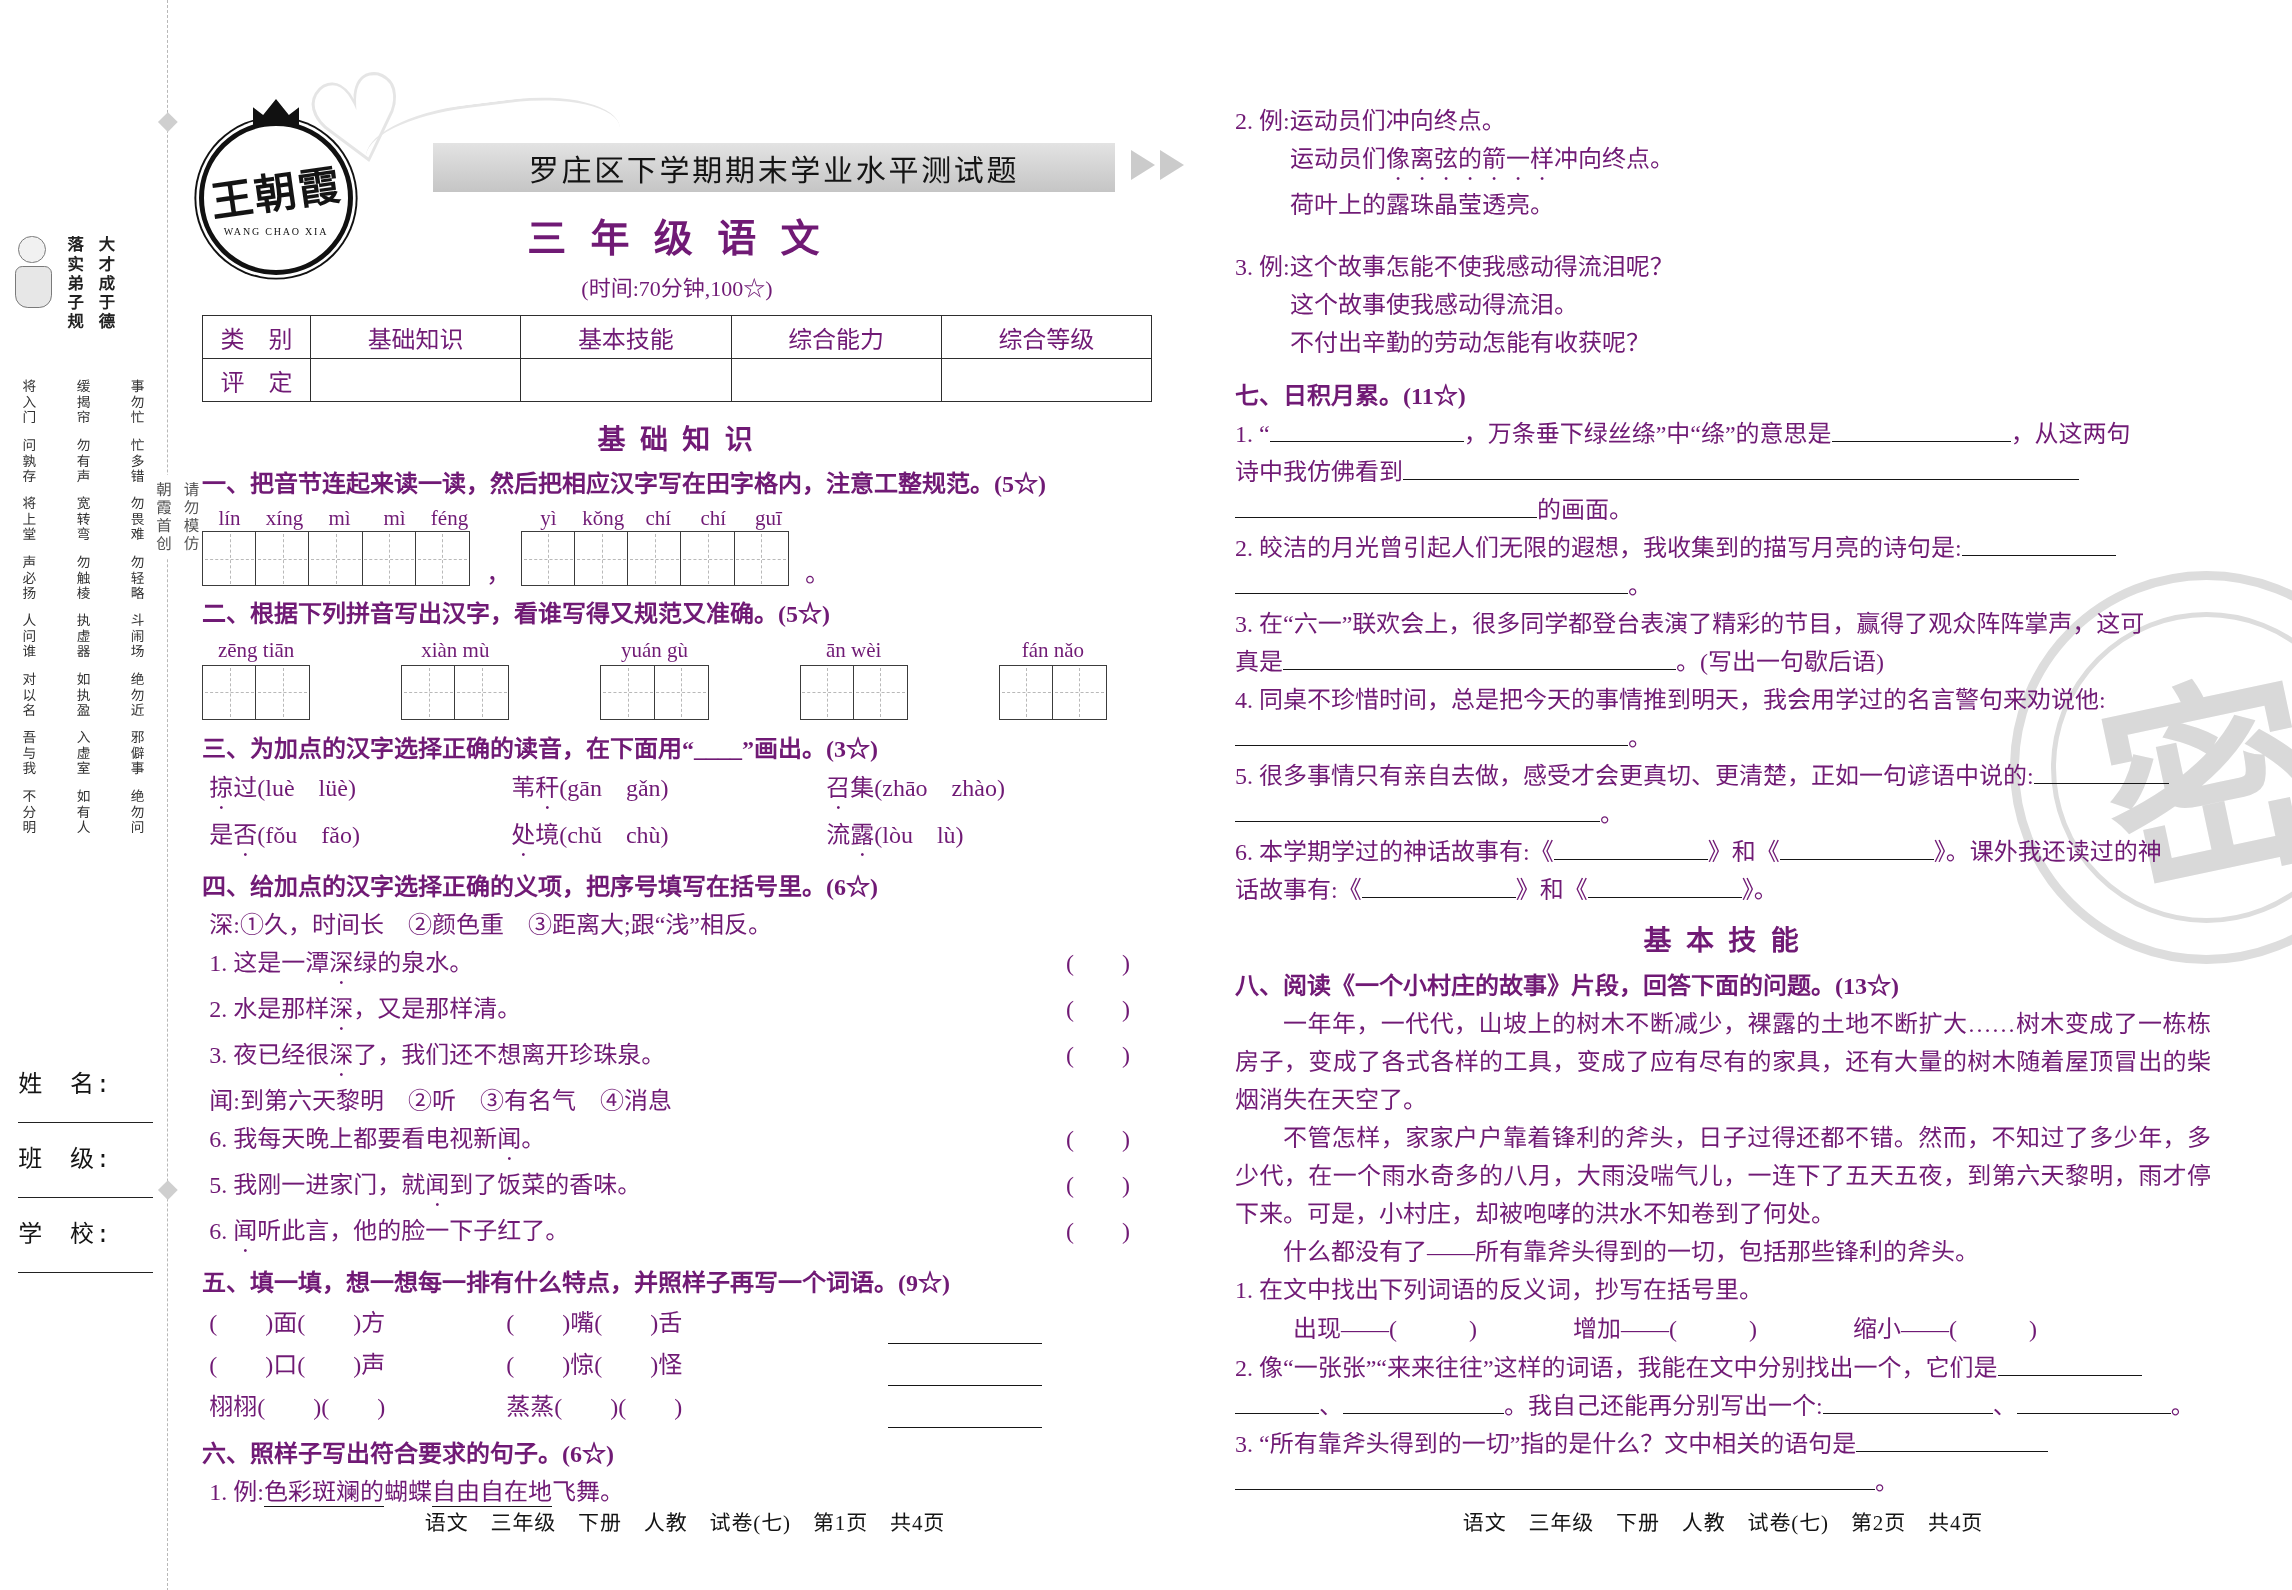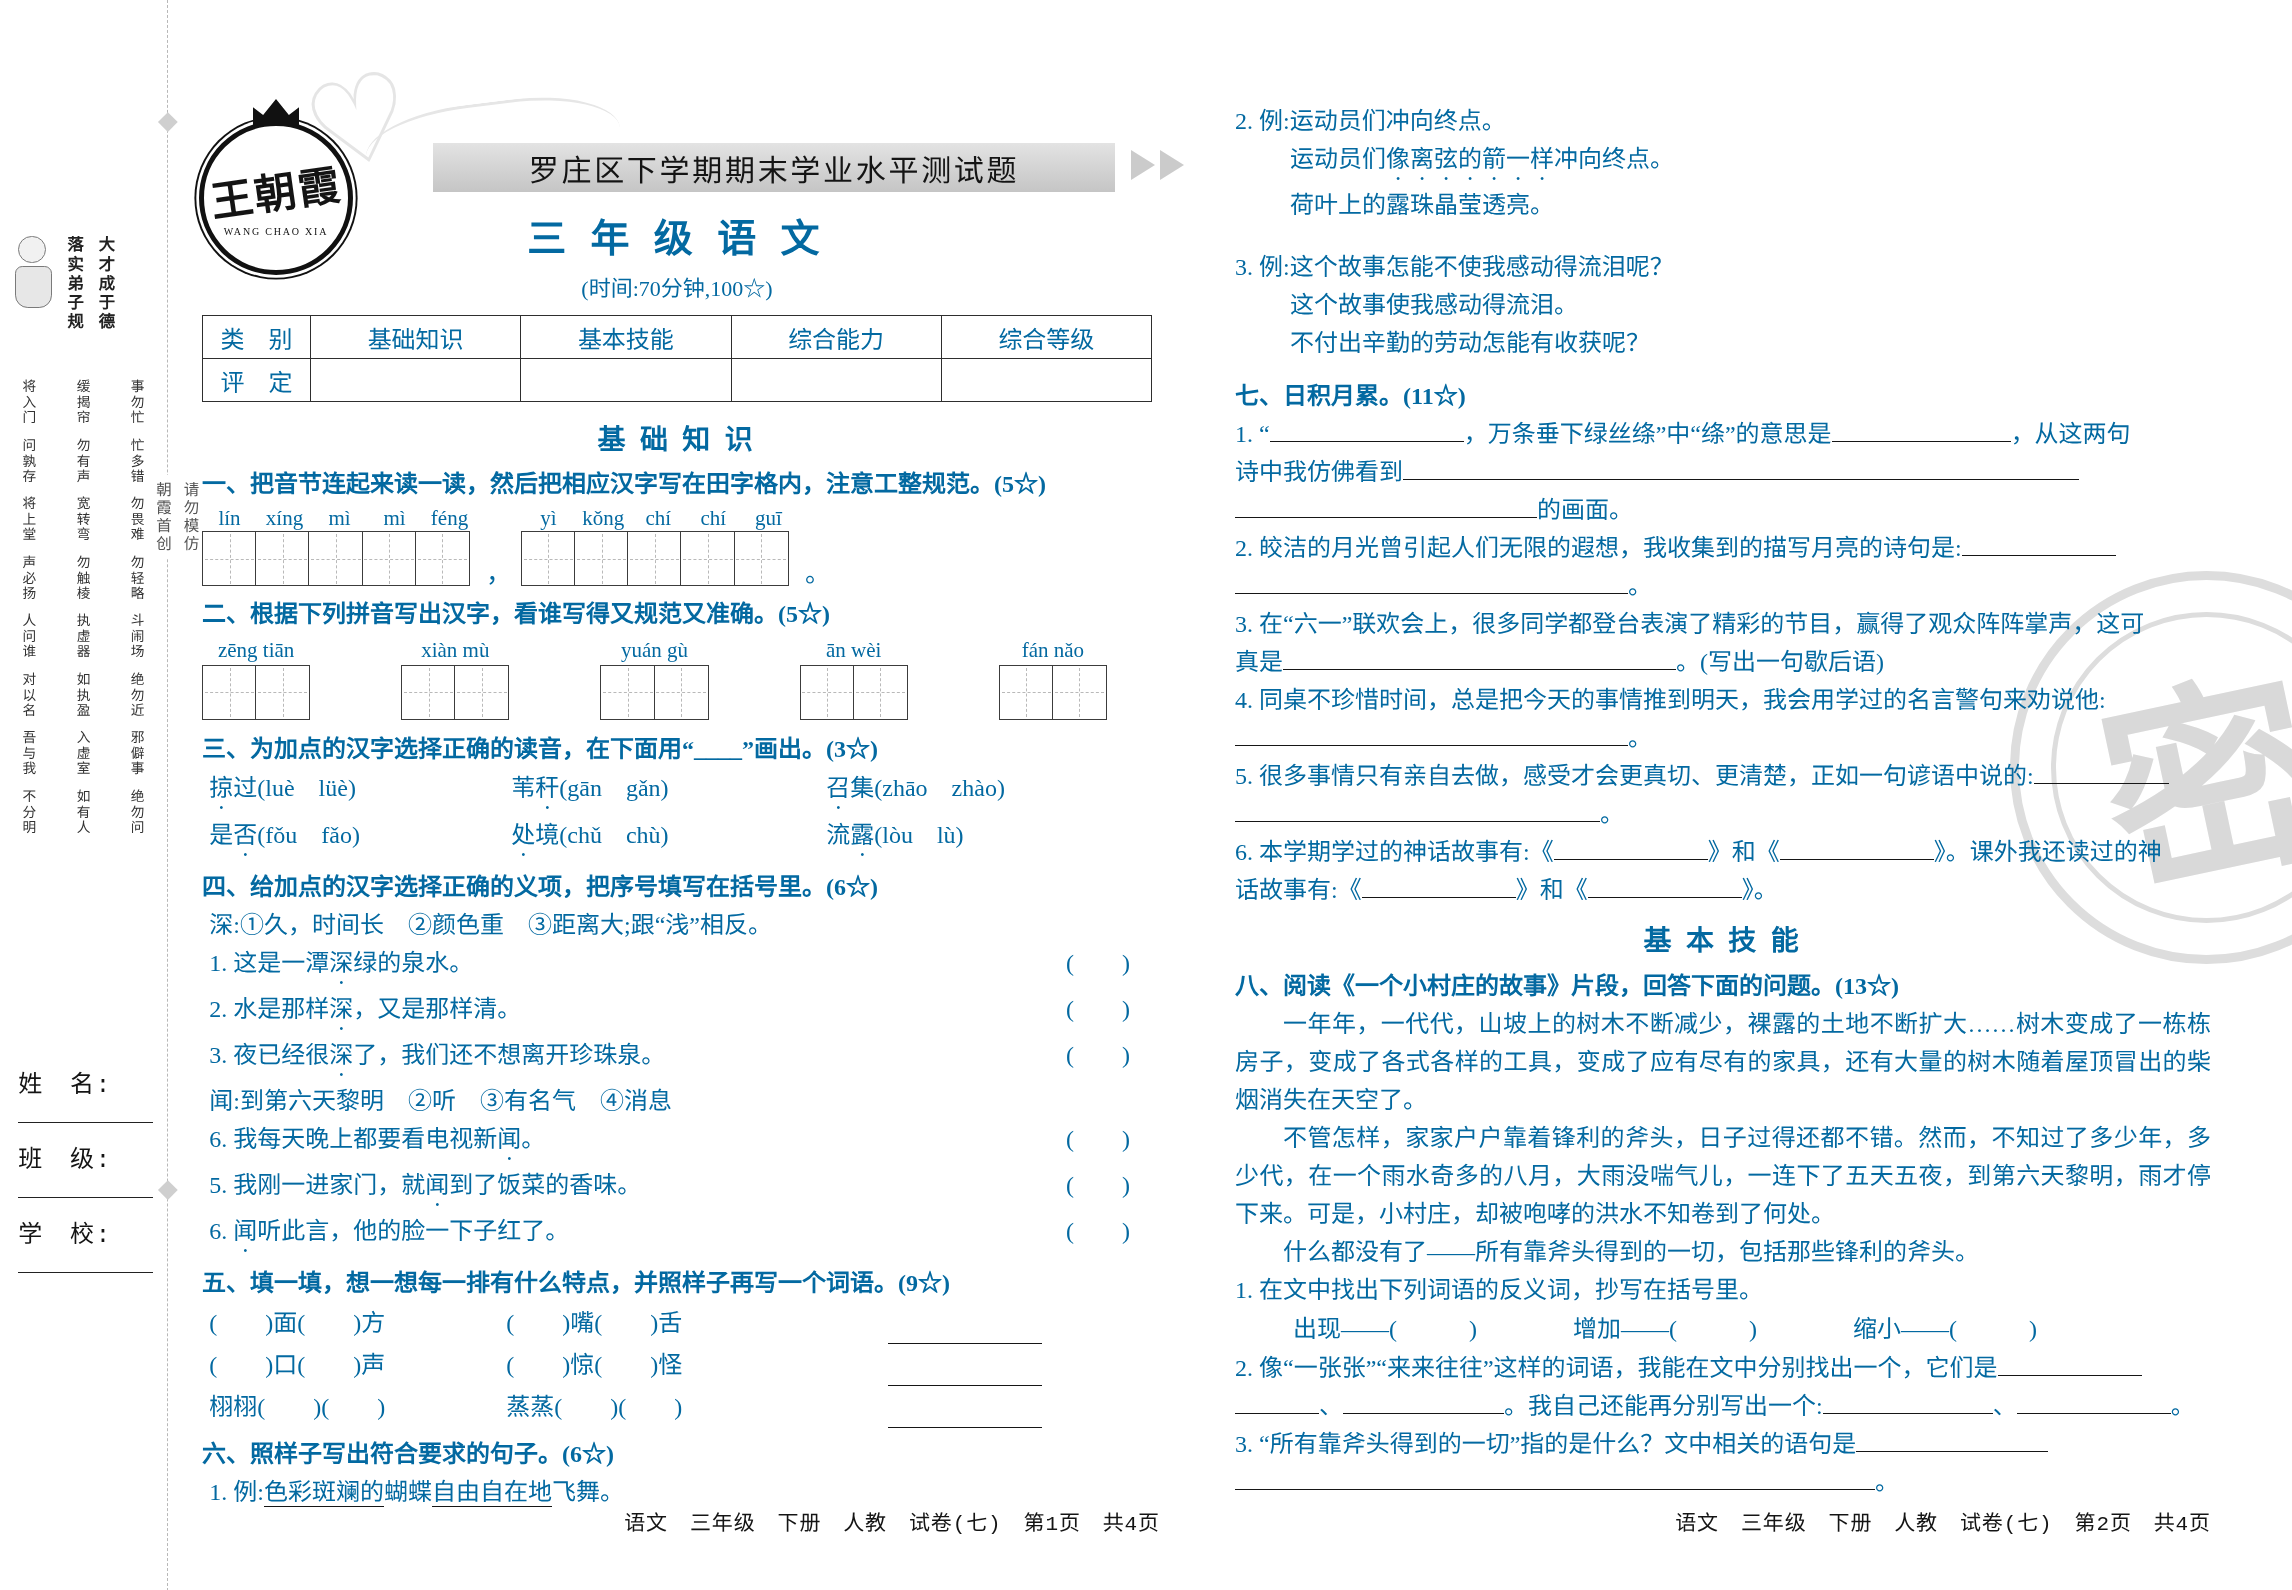--- a/index.html
+++ b/index.html
@@ -48,21 +48,21 @@
   .decor-swash { position:absolute; left:365px; top:102px; width:256px; height:82px;
                  border-top:3.7px solid #e6e6e6; border-radius:50% / 60%; transform:rotate(-7deg); z-index:0; }
 
   .banner { position:absolute; left:433px; top:143px; width:682px; height:49px; z-index:2;
             background:linear-gradient(180deg,#e3e3e3,#c5c5c5); display:flex; align-items:center; justify-content:center; }
   .banner span { font-size:30px; font-weight:normal; letter-spacing:2.7px; }
   .arrows { position:absolute; left:1131px; top:150px; display:flex; gap:4.6px; z-index:2; }
   .arrow { width:0; height:0; border-top:15.5px solid transparent; border-bottom:15.5px solid transparent; border-left:24px solid #cbcbcb; }
 
   
-  .page { position:absolute; font-size:24px; color:#0369a1; z-index:1; }
+  .page { position:absolute; font-size:24px; color:#701a75; z-index:1; }
   .page-left  { left:202px; top:207px; width:950px; }
   .page-right { left:1235px; top:102px; width:976px; }
 
   .paper-title { text-align:center; font-size:39px; font-weight:bold; letter-spacing:7.3px; }
   .paper-sub { text-align:center; font-size:22px; margin:7.3px 0 12.8px; }
 
   table.score { border-collapse:collapse; width:100%; margin-bottom:14.6px; }
   table.score td { border:1.8px solid #2e2e2e; height:43px; text-align:center; font-size:24px; }
   table.score td.c0 { width:108px; }
 
@@ -98,21 +98,21 @@
   .defline { line-height:38px; padding-left:7.3px; }
 
   .q5-row { display:flex; align-items:flex-end; line-height:42px; padding-left:7.3px; }
   .q5-row .c1 { width:297px; } .q5-row .c2 { width:302px; }
   .q5-row .blank { margin-left:auto; margin-right:110px; width:154px; }
 
   .para { line-height:38px; text-indent:2em; text-align:justify; }
 
   .s1-pairs { display:flex; gap:96px; line-height:40px; padding-left:58px;text-align:center; }
 
-  .footer { position:absolute; top:1506px; text-align:right; font-size:21px; letter-spacing:0.9px; z-index:1;font-family:Liberation Mono, monospace; }
+  .footer { position:absolute; top:1506px; text-align:center; font-size:21px; letter-spacing:0.9px; z-index:1; }
   .footer.fl { left:210px; width:950px; }
   .footer.fr { left:1235px; width:976px; }
 
   
   .watermark { position:absolute; right:-110px; top:571px; width:393px; height:393px; border:9.1px solid #dddddd;
                border-radius:50%; display:flex; align-items:center; justify-content:center; z-index:0; }
   .wm-inner { width:311px; height:311px; border:5.5px solid #dddddd; border-radius:50%;
               display:flex; align-items:center; justify-content:center; }
   .wm-inner span { font-size:210px; font-weight:bold; color:#d9d9d9; transform:rotate(-12deg); }
 </style>

